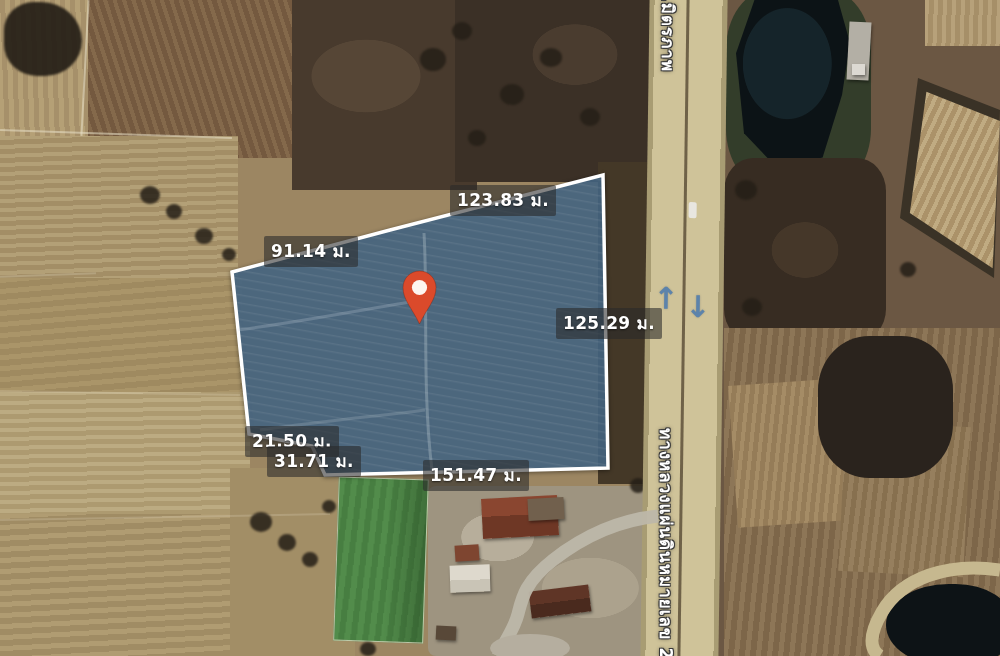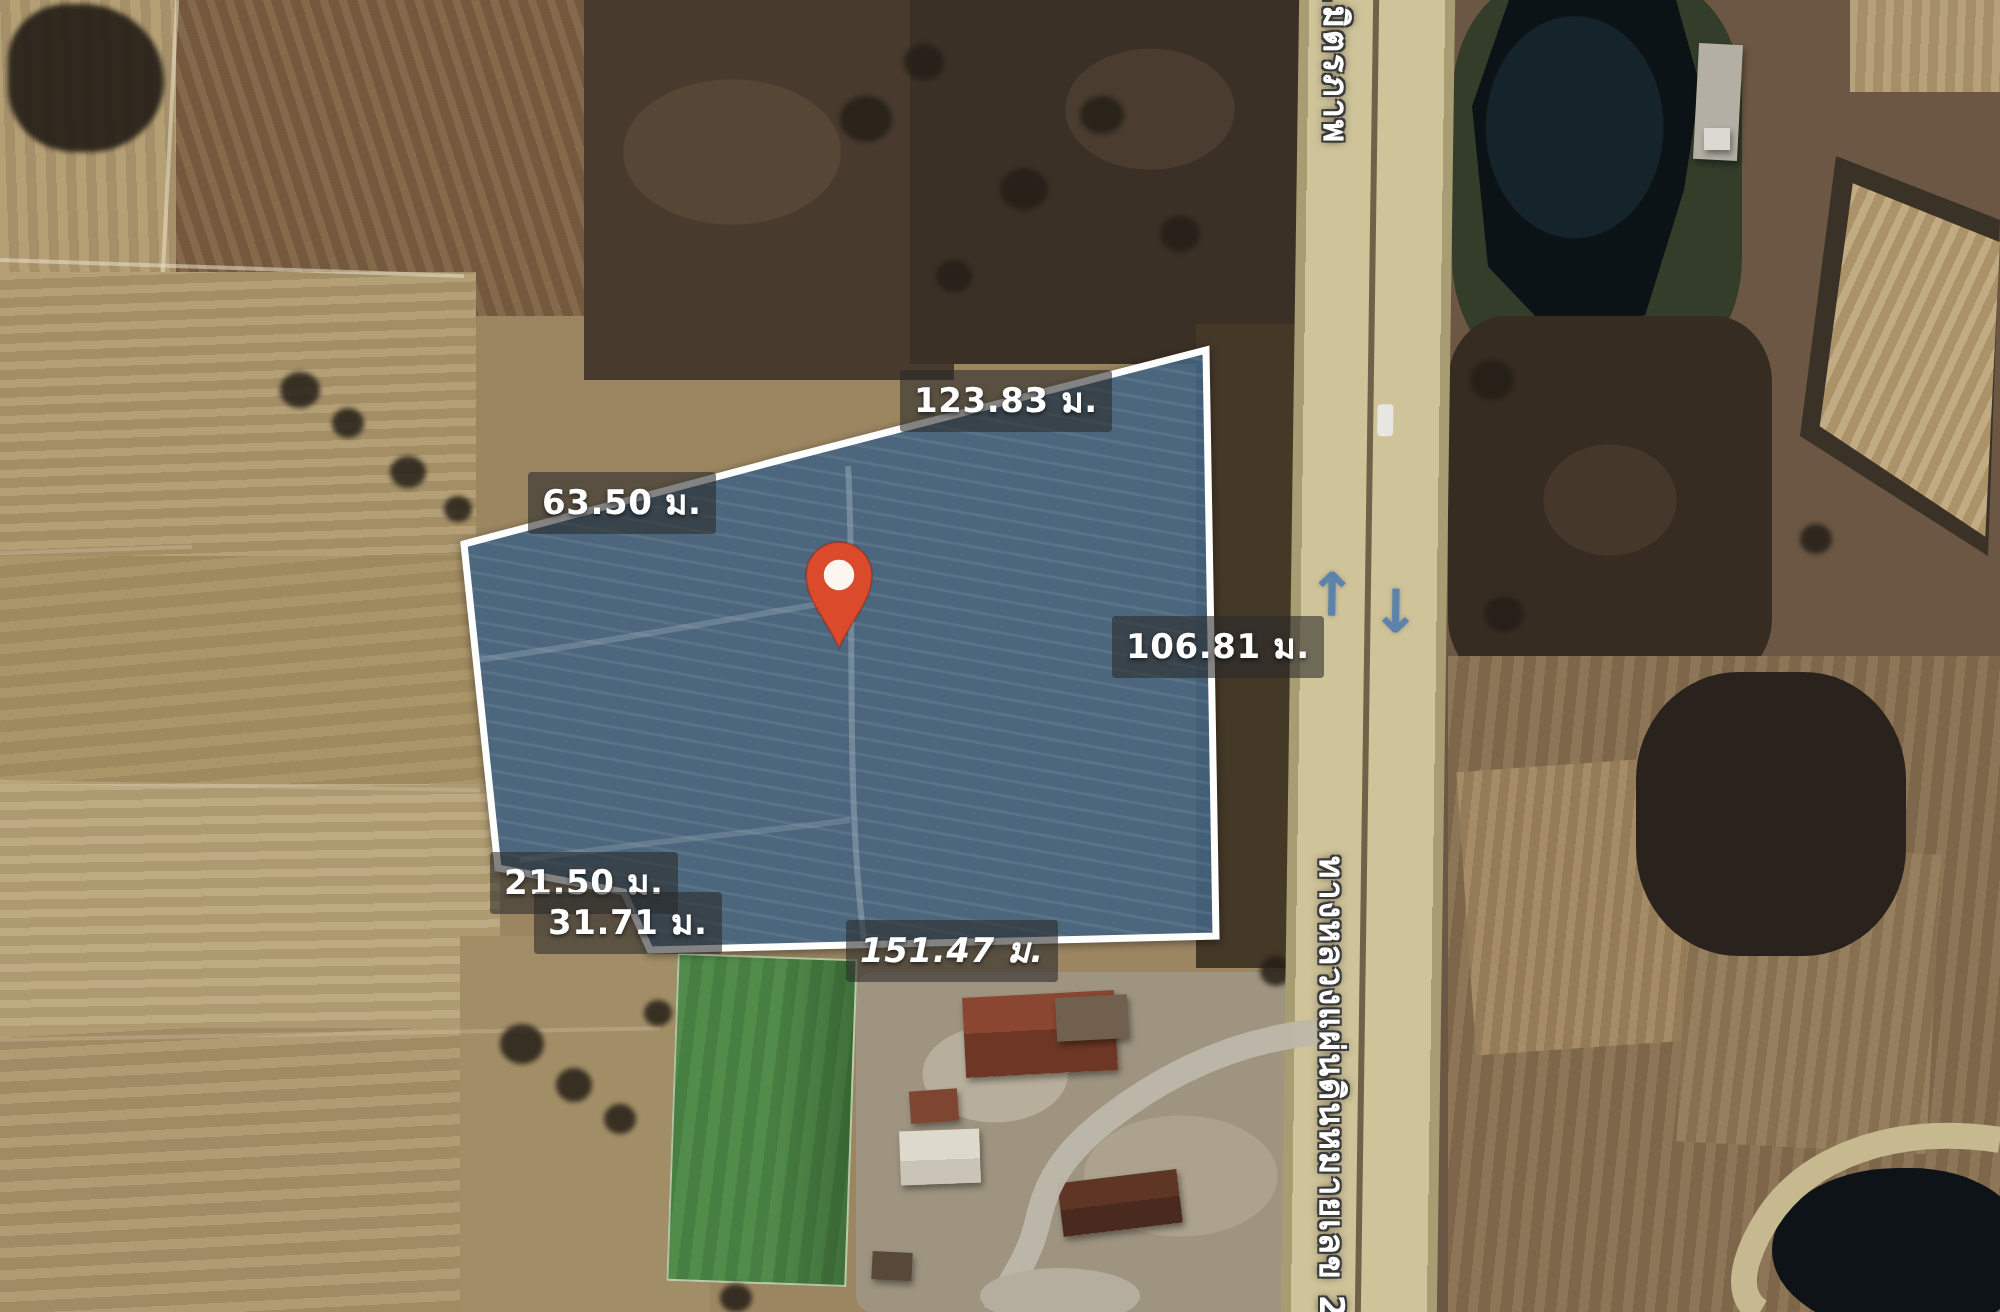--- a/index.html
+++ b/index.html
@@ -126,19 +126,19 @@
       <path d="M 260 430 C 330 420 390 415 425 410" fill="none" stroke="rgba(215,225,230,0.18)" stroke-width="3"></path>
     </g>
 
     <g>
       <path d="M419.5 324 C 412 308 403 300 403 287.5 A 16.5 16.5 0 1 1 436 287.5 C 436 300 427 308 419.5 324 Z" fill="#db4a2b" stroke="rgba(120,30,10,0.35)" stroke-width="1"></path>
       <circle cx="419.5" cy="287.5" r="7.6" fill="#fdf5f0"></circle>
     </g>
   </svg>
 
   <div class="mlabel" style="left:450px;top:185px;text-align:center;">123.83 ม.</div>
-  <div class="mlabel" style="left:264px;top:236px;">63.50 ม.</div>
-  <div class="mlabel" style="left:556px;top:308px;">106.81 ม.</div>
+  <div class="mlabel" style="left:264px;top:236px;">91.14 ม.</div>
+  <div class="mlabel" style="left:556px;top:308px;">125.29 ม.</div>
   <div class="mlabel" style="left:245px;top:426px;">21.50 ม.</div>
   <div class="mlabel" style="left:267px;top:446px;">31.71 ม.</div>
-  <div class="mlabel" style="left:423px;top:460px;font-style:italic;">151.47 ม.</div>
+  <div class="mlabel" style="left:423px;top:460px;">151.47 ม.</div>
 
 </div>
 
 </body></html>

